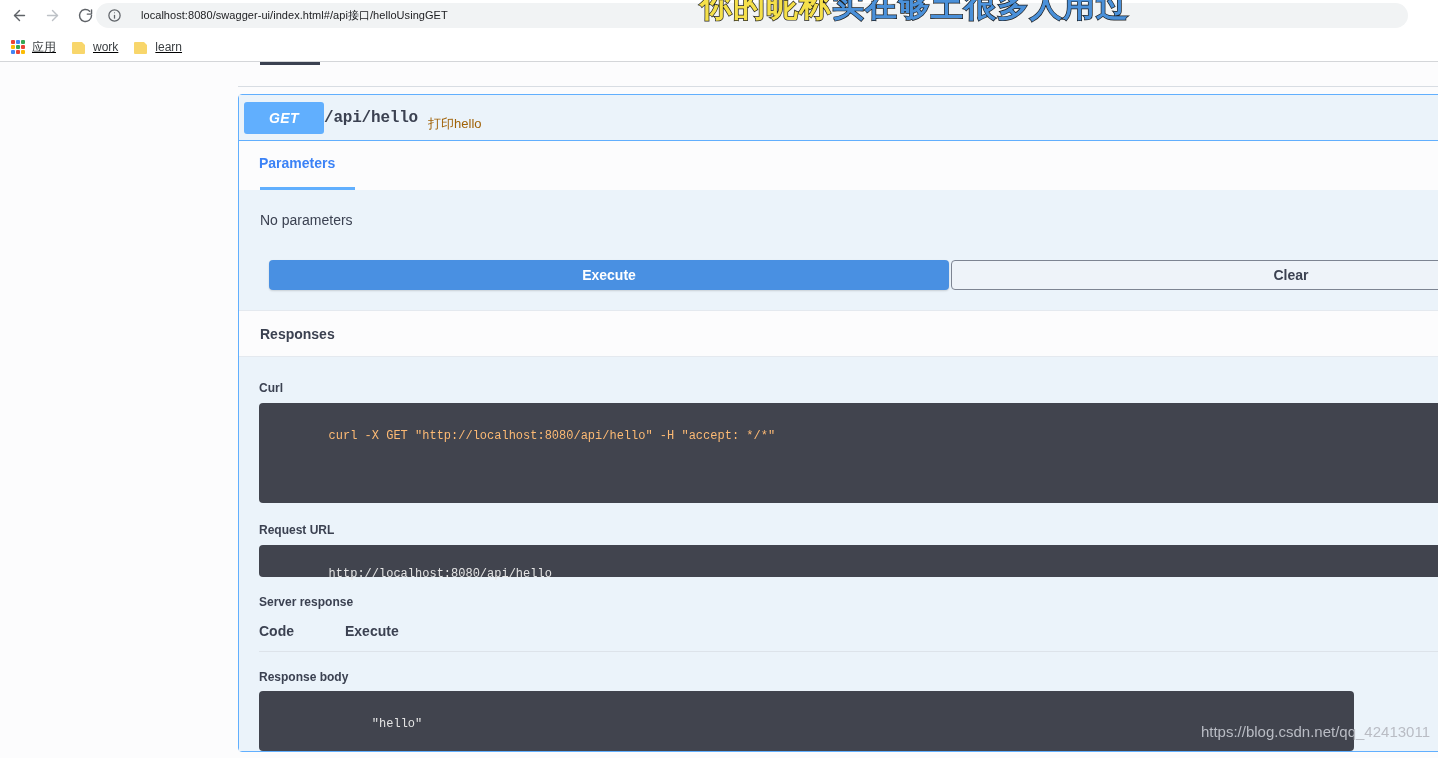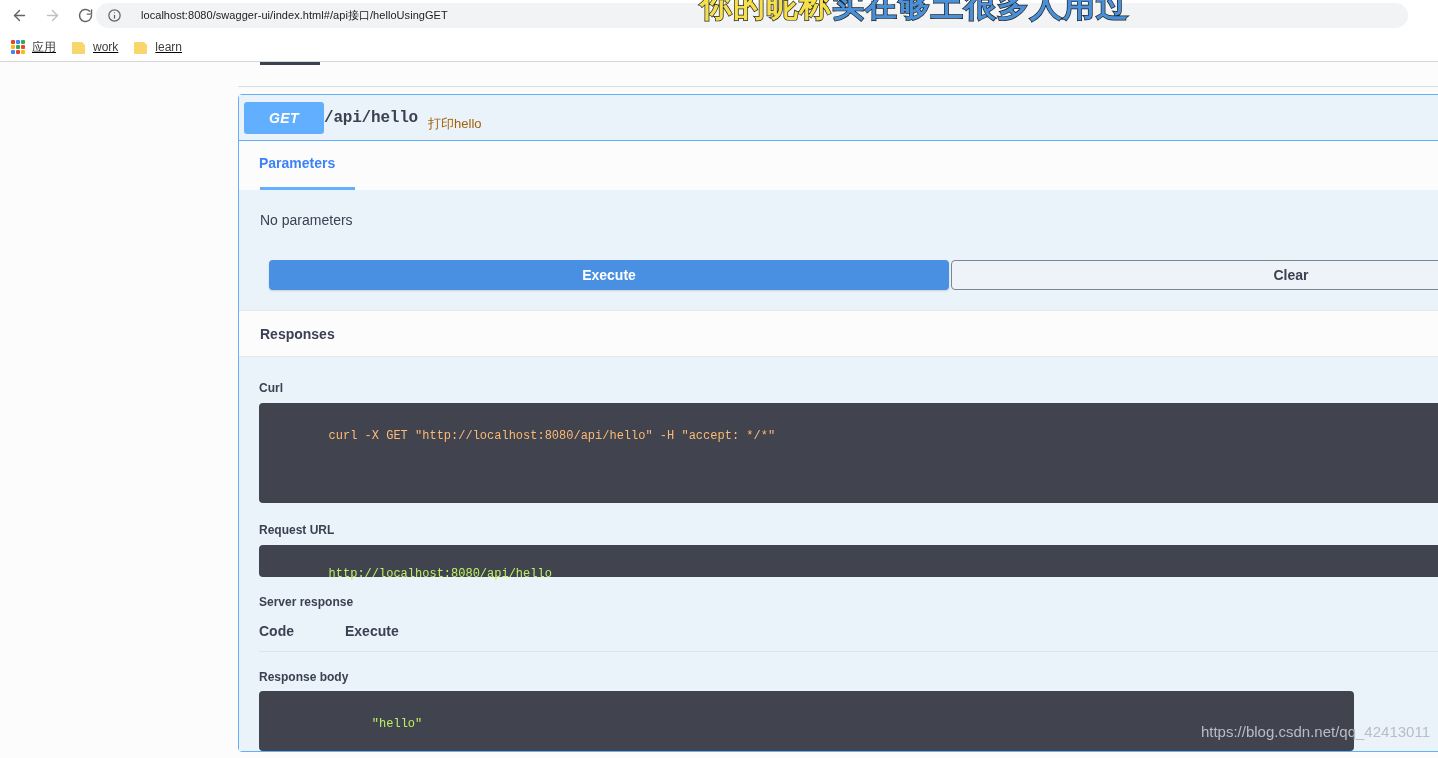--- a/index.html
+++ b/index.html
@@ -336,21 +336,21 @@
     width: 1200px;
     height: 32px;
     padding-top: 8px;
     margin-bottom: 18px;
   }
   .code-respbody {
     width: 1095px;
     height: 60px;
     margin-top: 7px;
   }
-  .tok-str { color: #bef264; }
+  .tok-str { color: #e5e5e5; }
   .tok-plain { color: #fdba74; }
 
   .server-response-lbl {
     font-size: 12px;
     font-weight: bold;
     color: #3b4151;
     margin-top: 4px;
   }
   .resp-table {
     margin-top: 14px;

